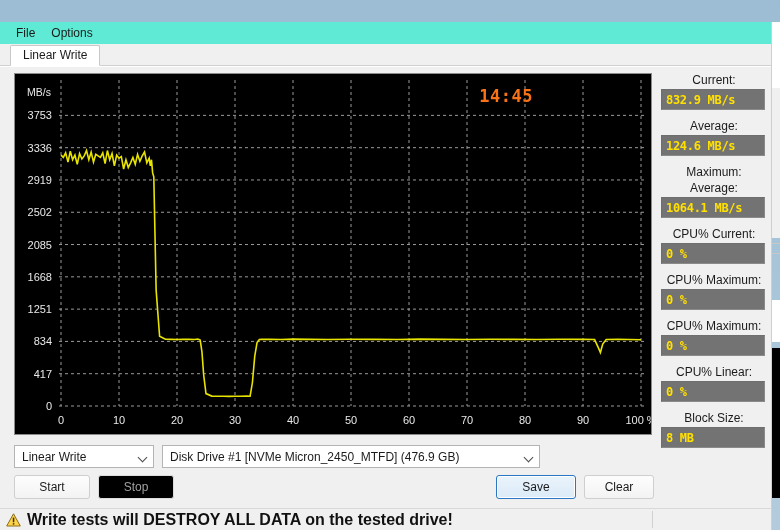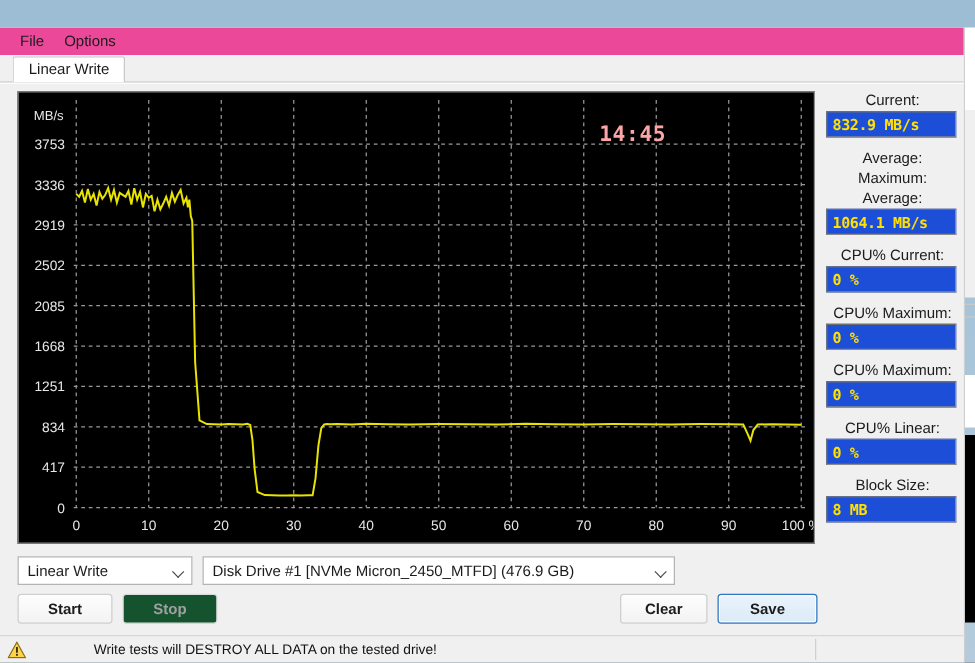--- a/index.html
+++ b/index.html
@@ -29,21 +29,21 @@
     left: 0; top: 22px;
     width: 772px; height: 508px;
     background: #f0f0f0;
     border-right: 1px solid #cfcfcf;
     overflow: hidden;
   }
 
   
   #menu-bar {
     height: 22px;
-    background: #ec4899;
+    background: #5eead4;
     display: flex;
     align-items: center;
     padding-left: 8px;
     font-size: 12px;
     color: #1b1b1b;
   }
   .menu-item {
     padding: 2px 8px;
     cursor: default;
   }
@@ -96,26 +96,25 @@
     width: 638px; height: 362px;
     background: #000000;
     border: 1px solid #8a8a8a;
     position: relative;
     overflow: hidden;
   }
   #graph-frame svg { display:block; }
   #timer-readout {
     position: absolute;
     right: 118px; top: 12px;
-    color: #fca5a5;
+    color: #f97316;
     font-family: "DejaVu Sans Mono", monospace;
     font-weight: bold;
     font-size: 17px;
     letter-spacing: 0.5px;
-    margin-top: 12px;
   }
   .axis-text {
     fill: #e8e8e8;
     font-family: "Liberation Sans", sans-serif;
     font-size: 11px;
   }
   .axis-unit {
     fill: #e8e8e8;
     font-family: "Liberation Sans", sans-serif;
     font-size: 10.5px;
@@ -163,23 +162,22 @@
   .btn {
     height: 24px;
     min-width: 76px;
     background: linear-gradient(180deg,#fdfdfd 0%,#f3f3f3 100%);
     border: 1px solid #cfcfcf;
     border-radius: 3px;
     font-size: 12px;
     color: #1b1b1b;
     display: flex; align-items: center; justify-content: center;
     cursor: default;
-    font-weight: bold;
-  }
-  .btn.disabled { color:#a0a0a0; background:#14532d; border-color:#dcdcdc; }
+  }
+  .btn.disabled { color:#a0a0a0; background:#000000; border-color:#dcdcdc; }
   .btn.default {
     border: 1px solid #2b77c4;
     background: linear-gradient(180deg,#e9f3fb 0%,#dcebf8 100%);
     box-shadow: inset 0 0 0 1px #ffffff;
   }
 
   
   #warning-bar {
     position: absolute;
     left: 0; right: 0; bottom: 0;
@@ -189,36 +187,35 @@
     display: flex;
     align-items: center;
     padding-left: 6px;
     gap: 6px;
   }
   #warning-bar .sep {
     position:absolute; right: 118px; top: 2px; bottom: 2px;
     width: 1px; background: #d0d0d0;
   }
   .warn-text {
-    font-size: 11px;
-    font-weight: normal;
+    font-size: 16px;
+    font-weight: bold;
     color: #111111;
-    margin-left: 48px;
   }
 
   
   .stat-label {
     font-size: 12px;
     color: #1b1b1b;
     margin: 0 0 2px 2px;
     text-align: center;
   }
   .stat-value {
     height: 21px;
-    background: #1d4ed8;
+    background: #737373;
     border: 1px solid #8a8a8a;
     border-top-color:#6e6e6e; border-left-color:#6e6e6e;
     color: #ffe000;
     font-family: "DejaVu Sans Mono", monospace;
     font-weight: bold;
     font-size: 12px;
     display: flex; align-items: center;
     padding-left: 4px;
     margin-bottom: 9px;
     letter-spacing: -0.3px;
@@ -318,34 +315,35 @@
           <div class="combo" id="combo-drive">
             <span class="label">Disk Drive #1  [NVMe   Micron_2450_MTFD]  (476.9 GB)</span>
             <span class="chev"></span>
           </div>
         </div>
 
         <div class="row">
           <div class="btn">Start</div>
           <div class="btn disabled">Stop</div>
           <div style="flex:1"></div>
+          <div class="btn default" style="min-width:80px">Save</div>
           <div class="btn" style="min-width:70px">Clear</div>
-          <div class="btn default" style="min-width:80px">Save</div>
         </div>
       </div>
     </div>
 
     <div id="right-pane">
       <div id="stats-list">
           <div class="stat-block">
             <div class="stat-label">Current:</div>
             <div class="stat-value">832.9 MB/s</div>
           </div>
           <div class="stat-block">
             <div class="stat-label">Average:</div>
+            <div class="stat-value">124.6 MB/s</div>
           </div>
           <div class="stat-block">
             <div class="stat-label">Maximum:</div>
           </div>
           <div class="stat-block">
             <div class="stat-label">Average:</div>
             <div class="stat-value">1064.1 MB/s</div>
           </div>
           <div class="stat-block spaced">
             <div class="stat-label">CPU% Current:</div>

